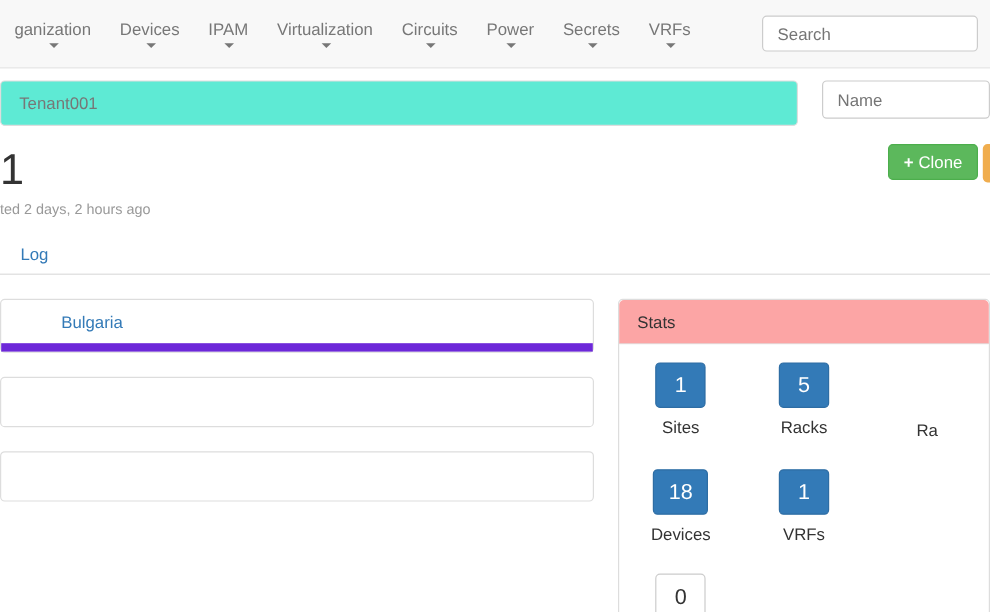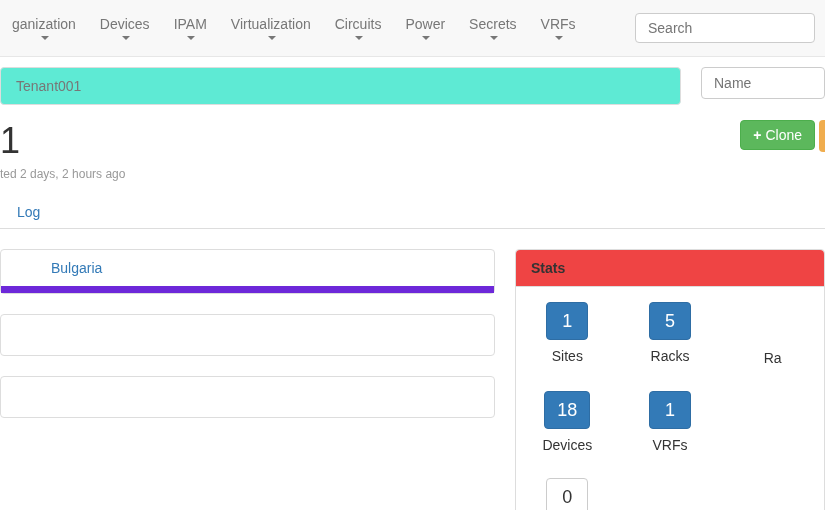--- a/index.html
+++ b/index.html
@@ -9,41 +9,41 @@
     .nav-items { display: flex; gap: 0; padding-left: 0; }
     .nav-item { padding: 8px 12px; color: #777; cursor: pointer; display: flex; align-items: center; gap: 4px; font-size: 14px; flex-direction: column; }
     .nav-item .caret { display: inline-block; width: 0; height: 0; border-left: 4px solid transparent; border-right: 4px solid transparent; border-top: 4px solid #777; margin-left: 2px; }
     .nav-search { margin-left: auto; margin-right: 10px; }
     .nav-search input { width: 180px; padding: 6px 12px; border: 1px solid #ccc; border-radius: 4px; font-size: 14px; color: #555; }
     
     .container { padding: 0 0 0 0; }
     
     .breadcrumb-row { display: flex; gap: 20px; margin-top: 10px; margin-bottom: 15px; }
     .breadcrumb { flex: 1; background: #5eead4; border: 1px solid #ddd; border-radius: 4px; padding: 10px 15px; color: #777; font-size: 14px; display: flex; align-items: center; }
-    .breadcrumb-search { width: 124px; }
+    .breadcrumb-search { width: 140px; }
     .breadcrumb-search input { width: 100%; padding: 7px 12px; border: 1px solid #ccc; border-radius: 4px; font-size: 14px; }
     
     .header-row { display: flex; justify-content: space-between; align-items: flex-start; margin-bottom: 5px; }
     .page-title { font-size: 36px; font-weight: 500; color: #333; }
     
     .clone-btn { background: #5cb85c; color: #fff; border: 1px solid #4cae4c; padding: 6px 12px; border-radius: 4px; font-size: 14px; cursor: pointer; display: inline-flex; align-items: center; gap: 4px; }
     .clone-btn .plus { font-weight: bold; }
     .orange-btn-edge { display: inline-block; width: 6px; height: 32px; background: #f0ad4e; border-radius: 4px 0 0 4px; vertical-align: top; margin-left: 4px; }
     
     .timestamp { color: #999; font-size: 12px; margin-bottom: 15px; }
     
     .tabs { border-bottom: 1px solid #ddd; margin-bottom: 20px; }
     .tab { display: inline-block; padding: 8px 17px; color: #337ab7; cursor: pointer; font-size: 14px; }
     
     .main-row { display: flex; gap: 20px; }
     .left-col { flex: 1; min-width: 0; }
     .right-col { width: 310px; flex-shrink: 0; }
     
     .panel { border: 1px solid #ddd; border-radius: 4px; margin-bottom: 20px; }
-    .panel-heading { background: #ef4444; border-bottom: 1px solid #ddd; padding: 10px 15px; font-weight: 700; color: #333; border-radius: 4px 4px 0 0; font-size: 14px; }
+    .panel-heading { background: #fca5a5; border-bottom: 1px solid #ddd; padding: 10px 15px; font-weight: 400; color: #333; border-radius: 4px 4px 0 0; font-size: 14px; }
     .panel-body { padding: 15px; }
     
     .detail-row { padding: 10px 1px; border-bottom: 7px solid #6d28d9; }
     .detail-row:first-child { padding-left: 50px; }
     .detail-row:nth-child(2) { padding-left: 50px; }
     .detail-row a { color: #337ab7; text-decoration: none; }
     
     .empty-panel { height: 40px; }
     
     .stats-grid { display: grid; grid-template-columns: repeat(3, 1fr); gap: 25px 10px; padding: 15px 5px; text-align: center; }

